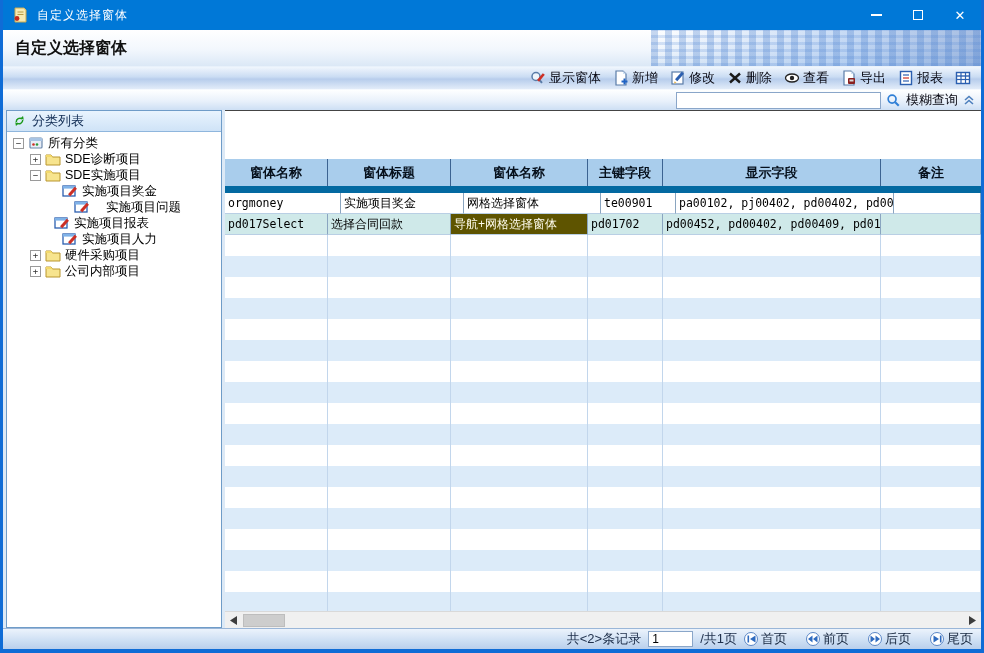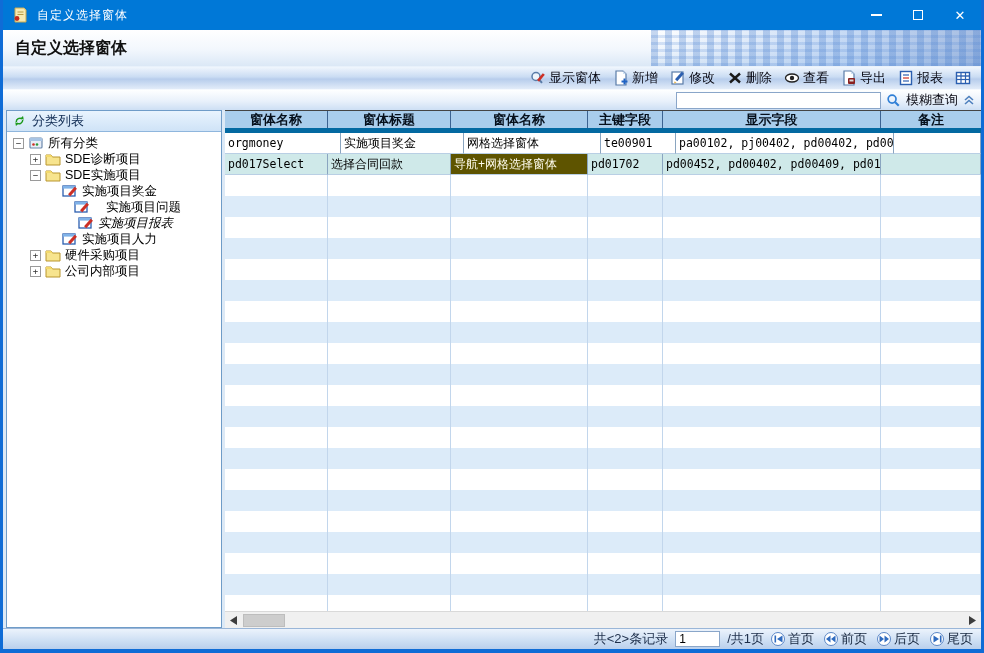--- a/index.html
+++ b/index.html
@@ -65,21 +65,21 @@
   .sidebar-find { flex:0 0 auto; display:flex; align-items:center; gap:6px; padding:4px 6px 6px 8px; }
   .sidebar-find input { width:142px; height:18px; background:#fffdf0; border:1px solid #b3ac96;
      font-size:12px; padding:0 3px; }
   .find-btn { display:flex; align-items:center; gap:3px; background:none; border:none;
      font-size:14px; color:#000; cursor:default; }
 
   .gap { width:3px; }
 
   
   .tablewrap { flex:1; display:flex; flex-direction:column; min-width:0; background:#fff; border-top:1px solid #444; }
-  .thead { display:flex; flex:0 0 auto; height:22px; background:#a9cdec; border-bottom:5px solid #0369a1; }
+  .thead { display:flex; flex:0 0 auto; height:34px; background:#a9cdec; border-bottom:7px solid #0369a1;margin-top:48px; }
   .th { display:flex; align-items:center; justify-content:center; font-size:13px; font-weight:600; color:#06101c;
         border-right:1px solid #3c6391; overflow:hidden; white-space:nowrap; }
   .th:last-child { border-right:none; }
   .tbody { flex:1; overflow:hidden; display:flex; flex-direction:column; }
   .tr { display:flex; height:21px; flex:0 0 auto; }
   .tr.stripe { background:#dcebf9; }
   .tr.selected { background:#cfe9e9; }
   .td { font-size:12px; color:#000; padding:0 3px; display:flex; align-items:center;
         border-right:1px solid #c2d6ec; overflow:hidden; white-space:nowrap; }
   .tr.data .td { border-right:1px solid #8aa5c0; border-bottom:1px solid #b9cfe4; }
@@ -300,21 +300,21 @@
             <span class="exp-spacer"></span>
             <span class="ico">
               <svg width="16" height="14" viewBox="0 0 16 14">
                 <rect x="1" y="2" width="12" height="10" fill="#fff" stroke="#2b5fb0" stroke-width="1.3"></rect>
                 <rect x="1" y="2" width="12" height="2.6" fill="#7fb2e8"></rect>
                 <rect x="9" y="2.5" width="3" height="10" transform="rotate(42 10.5 7.5)" fill="#cc2f25"></rect>
               </svg>
             </span>
             <span>实施项目问题</span>
           </div>
-          <div class="tree-item" style="padding-left: 56px; font-style: italic;">
+          <div class="tree-item" style="padding-left: 32px;">
             <span class="exp-spacer"></span>
             <span class="ico">
               <svg width="16" height="14" viewBox="0 0 16 14">
                 <rect x="1" y="2" width="12" height="10" fill="#fff" stroke="#2b5fb0" stroke-width="1.3"></rect>
                 <rect x="1" y="2" width="12" height="2.6" fill="#7fb2e8"></rect>
                 <rect x="9" y="2.5" width="3" height="10" transform="rotate(42 10.5 7.5)" fill="#cc2f25"></rect>
               </svg>
             </span>
             <span>实施项目报表</span>
           </div>
@@ -561,21 +561,21 @@
             </svg>
         </span>
       </div>
     </div>
   </div>
 
   <div class="statusbar">
     <span>共&lt;2&gt;条记录</span>
     <input type="text" value="1" style="">
     <span>/共1页</span>
-    <span id="pagenav" style="display:flex;gap:10px;align-items:flex-end;">
+    <span id="pagenav" style="display:flex;gap:19px;align-items:flex-end;">
         <span class="pg-btn">
           <span class="pg-ico">
             <svg width="9" height="8" viewBox="0 0 9 8">
               <rect x="0.5" y="0.5" width="1.6" height="7" fill="#2f6bbf"></rect>
               <polygon points="8.5,0.5 8.5,7.5 3,4" fill="#2f6bbf"></polygon>
             </svg>
           </span>
           <span>首页</span>
         </span>
         <span class="pg-btn">

